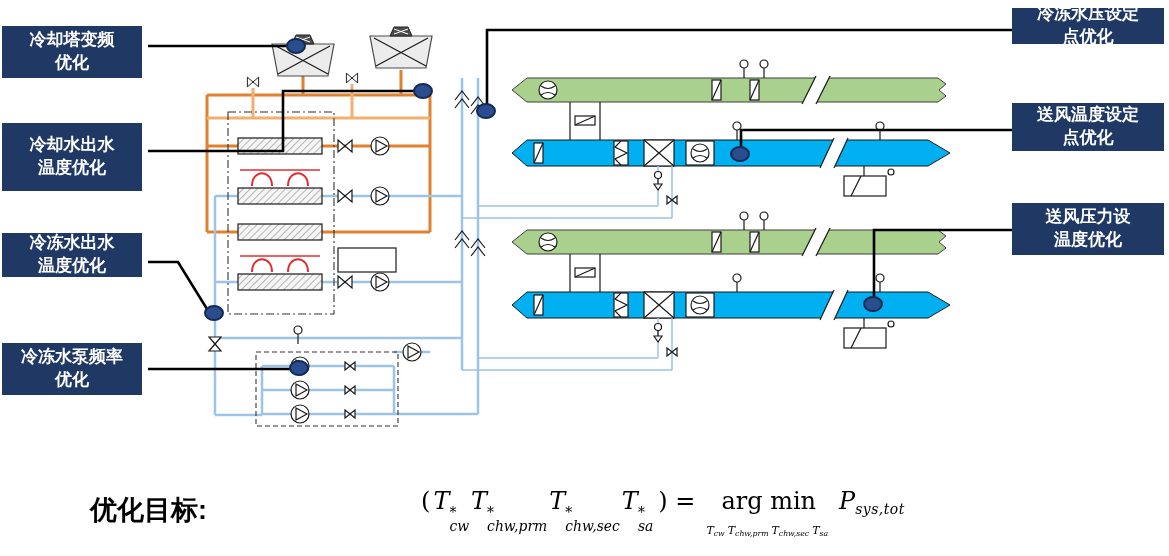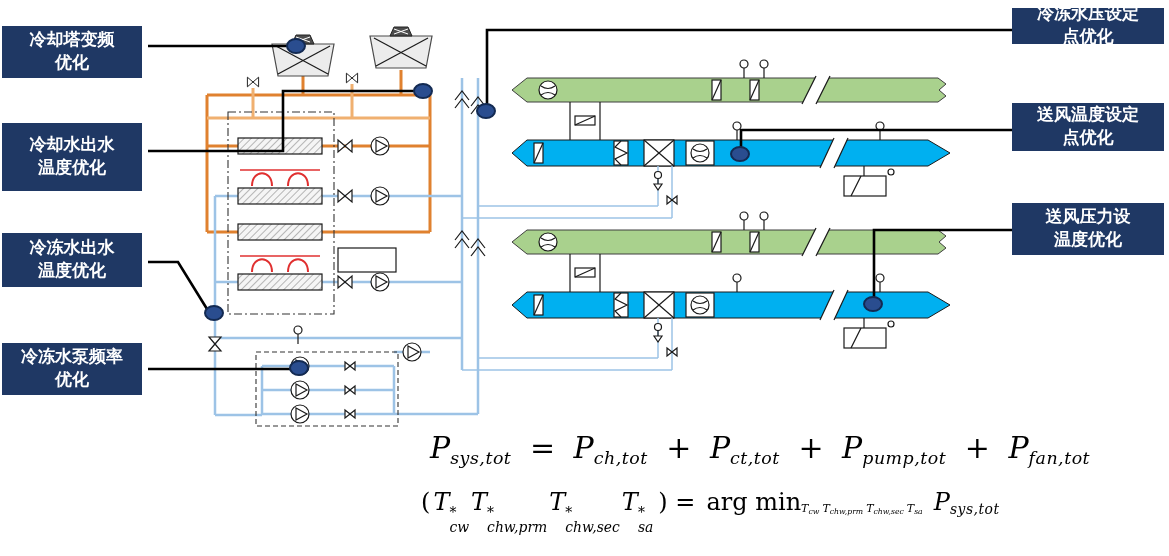--- a/index.html
+++ b/index.html
@@ -31,39 +31,39 @@
 
   
   .callout-box{position:absolute;background:var(--navy,#1f3864);color:#fff;font-weight:bold;
     font-size:17px;line-height:1.35;display:flex;flex-direction:column;justify-content:center;
     align-items:center;text-align:center;}
   .callout-box span{display:block;}
   .cb-l{left:2px;width:140px;}
   .cb-r{left:1012px;width:152px;}
   #cb1{top:26px;height:52px;}
   #cb2{top:123px;height:68px;}
-  #cb3{top:233px;height:54px;}
+  #cb3{top:233px;height:44px;}
   #cb4{top:343px;height:52px;text-align:center;}
   #cb5{top:8px;height:36px;}
   #cb6{top:103px;height:48px;}
   #cb7{top:203px;height:52px;}
 
   
   .formula{position:absolute;font-family:"DejaVu Serif","Liberation Serif",serif;color:#000;white-space:nowrap;}
   .f1{left:430px;top:430px;font-size:30px;}
   .f2{left:418px;top:487px;font-size:24px;}
   .mv{font-style:italic;}
   .msub{font-style:italic;font-size:58%;vertical-align:-0.35em;letter-spacing:0.5px;}
   .mop{font-style:normal;margin:0 9px;}
   .mop0{font-style:normal;margin:0 3px;}
   .supsub{display:inline-flex;flex-direction:column;align-items:flex-start;font-size:58%;
           line-height:1.05;vertical-align:-0.55em;font-style:italic;margin-right:2px;}
-  .argstack{display:inline-flex;flex-direction:row;align-items:center;margin:0 8px;}
+  .argstack{display:inline-flex;flex-direction:column;align-items:center;margin:0 8px;}
   .arg-top{font-style:normal;}
-  .arg-under{font-size:46%;font-style:italic;line-height:1;margin-top:16px;}
+  .arg-under{font-size:46%;font-style:italic;line-height:1;margin-top:10px;}
   .usub{font-size:70%;vertical-align:-0.3em;margin-right:3px;}
 
   .goal{position:absolute;left:90px;top:492px;font-weight:bold;font-size:27px;color:#000;
         font-family:"Liberation Sans",sans-serif;}
 </style>
 </head>
 <body>
 
 <div class="stage">
 
@@ -278,45 +278,35 @@
   </div>
   <div id="cb6" class="callout-box cb-r">
     <span>送风温度设定</span>
     <span>点优化</span>
   </div>
   <div id="cb7" class="callout-box cb-r">
     <span>送风压力设</span>
     <span>温度优化</span>
   </div>
 
-  <div class="formula f1">
-    <span class="mv">P</span><span class="msub">sys,tot</span>
-    <span class="mop">=</span>
-    <span class="mv">P</span><span class="msub">ch,tot</span>
-    <span class="mop">+</span>
-    <span class="mv">P</span><span class="msub">ct,tot</span>
-    <span class="mop">+</span>
-    <span class="mv">P</span><span class="msub">pump,tot</span>
-    <span class="mop">+</span>
-    <span class="mv">P</span><span class="msub">fan,tot</span>
-  </div>
 
   <div class="formula f2">
     <span class="mop0">(</span><span class="mv">T</span><span class="supsub">
         <span>*</span>
         <span>cw</span>
       </span><span class="mv">T</span><span class="supsub">
         <span>*</span>
         <span>chw,prm</span>
       </span><span class="mv">T</span><span class="supsub">
         <span>*</span>
         <span>chw,sec</span>
       </span><span class="mv">T</span><span class="supsub">
         <span>*</span>
         <span>sa</span>
       </span><span class="mop0">) =</span><span class="argstack">
         <span class="arg-top">arg min</span>
         <span class="arg-under"><span class="mv">T</span><span class="usub">cw</span><span class="mv">T</span><span class="usub">chw,prm</span><span class="mv">T</span><span class="usub">chw,sec</span><span class="mv">T</span><span class="usub">sa</span></span>
       </span><span class="mv">P</span><span class="msub">sys,tot</span>
   </div>
 
+  <div class="goal">优化目标:</div>
 
 </div>
 
 </body></html>

